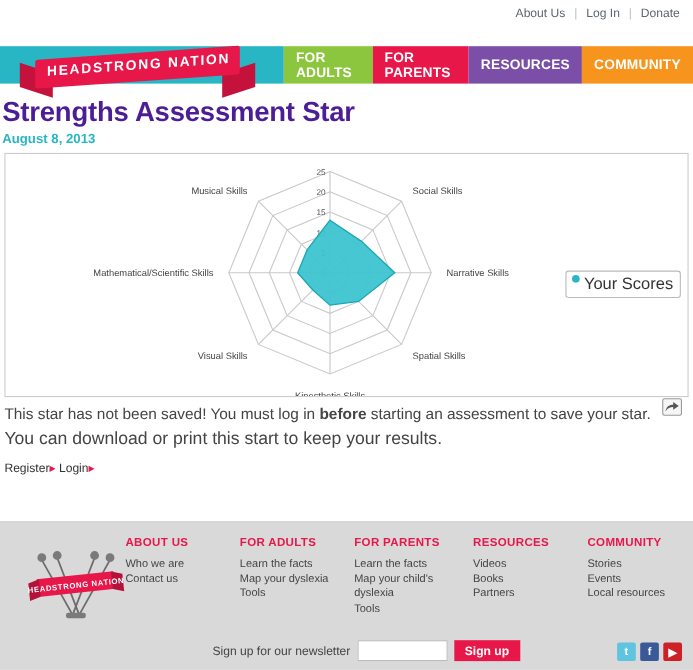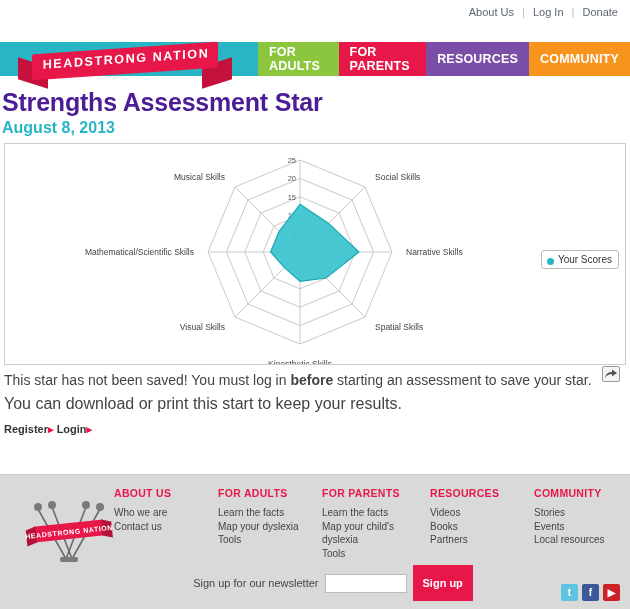--- a/index.html
+++ b/index.html
@@ -75,21 +75,21 @@
   
   .page-title {
     color:#4c1d95;
     font-size: 25px;
     font-weight: bold;
     margin: 10px 0 0 2px;
     letter-spacing:-0.2px;
   }
   .page-date {
     color:#29b6c4;
-    font-size: 16px;
+    font-size: 12px;
     font-weight: bold;
     margin: 2px 0 0 2px;
   }
   .print-link {
     position:absolute; right: 8px; top: 149px;
     font-size: 10.5px; color:#555; font-weight:bold;
   }
   .print-link .arrow { color:#e8174a; }
 
   
@@ -98,37 +98,37 @@
     margin: 6px 4px 0 4px;
     height: 222px;
     border: 1px solid #ccc;
     background: #fff;
   }
   .legend {
     position:absolute; right:6px; top:106px;
     border:1px solid #bbb; border-radius:3px;
     background:#fff;
     padding:3px 6px 3px 5px;
-    font-size:10px; color:#333;
-    display:flex; align-items:flex-end; gap:4px;
+    font-size:15px; color:#333;
+    display:flex; align-items:flex-start; gap:4px;
     white-space:nowrap;
   }
   .legend .dot { width:7px; height:7px; border-radius:50%; background:#29b6c4; display:inline-block;}
 
   
   .msg {
     margin: 7px 4px 0 4px;
     font-size: 14px;
     color: #444;
     position:relative;
   }
   .msg b { font-weight:bold; }
   .msg2 { margin: 7px 4px 0 4px; font-size: 16px; color:#444; }
   .reglogin {
-    margin: 10px 4px 16px 4px; font-size: 11px; font-weight:bold; color:#333;
+    margin: 10px 4px 16px 4px; font-size: 11px; font-weight:normal; color:#333;
   }
   .reglogin .arrow { color:#e8174a; }
   .reglogin a { color:#333; text-decoration:none; }
   .share-icon {
     position:absolute; right:6px; top:-6px;
     width:18px; height:16px;
     border:1px solid #999; border-radius:2px;
     background:#f5f5f5;
   }
   .share-icon svg { display:block; }
@@ -159,21 +159,21 @@
     gap:6px;
     padding-left:36px;
   }
   .newsletter .label { font-size:11px; color:#444; }
   .newsletter input[type=text] {
     width:82px; height:19px; border:1px solid #bbb; background:#fff;
     font-size:10px; padding:0 4px;
   }
   .newsletter .signup {
     background:#e8174a; color:#fff; border:none;
-    font-size:11px; font-weight:bold; height:36px; padding:0 10px;
+    font-size:11px; font-weight:bold; height:19px; padding:0 10px;
     cursor:pointer;
   }
   .socials { position:absolute; right:10px; bottom:8px; display:flex; gap:4px; }
   .soc { width:17px; height:17px; border-radius:2px; display:flex; align-items:center; justify-content:center; color:#fff; font-size:10px; font-weight:bold;}
   .soc.tw { background:#5ec4e0; }
   .soc.fb { background:#3b5998; }
   .soc.yt { background:#cc2127; }
   text { font-family: "Liberation Sans", sans-serif; }
 </style>
 </head>

